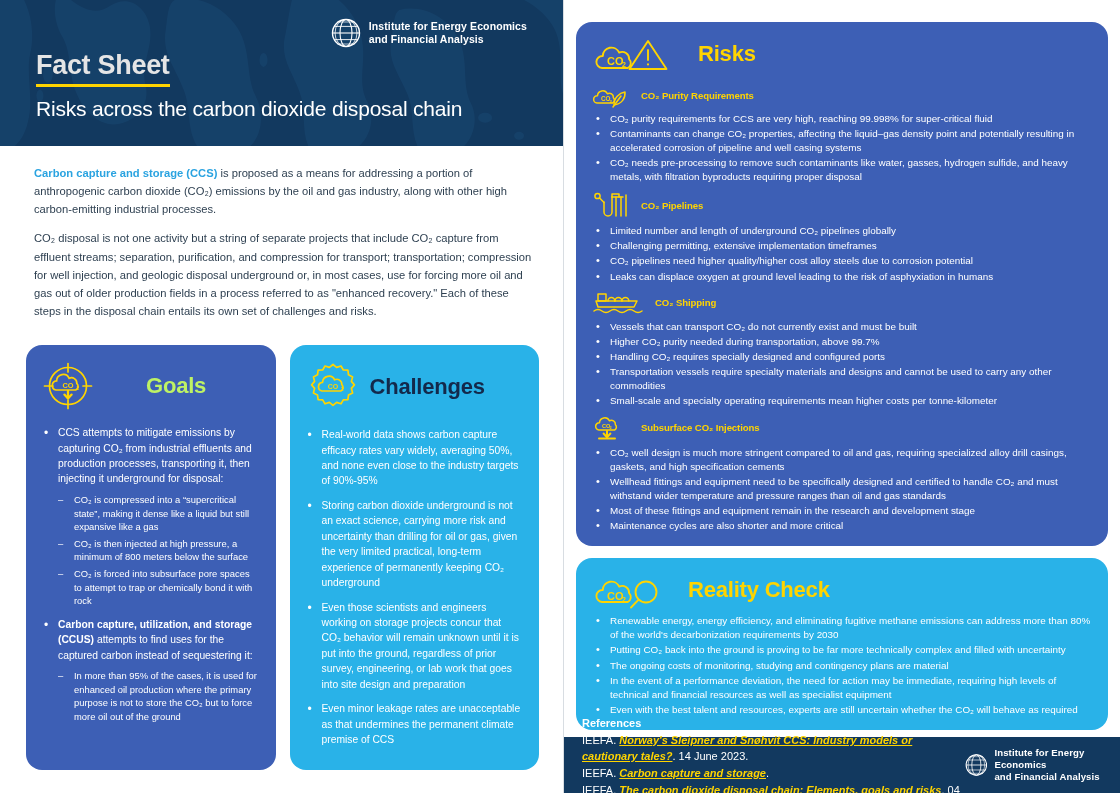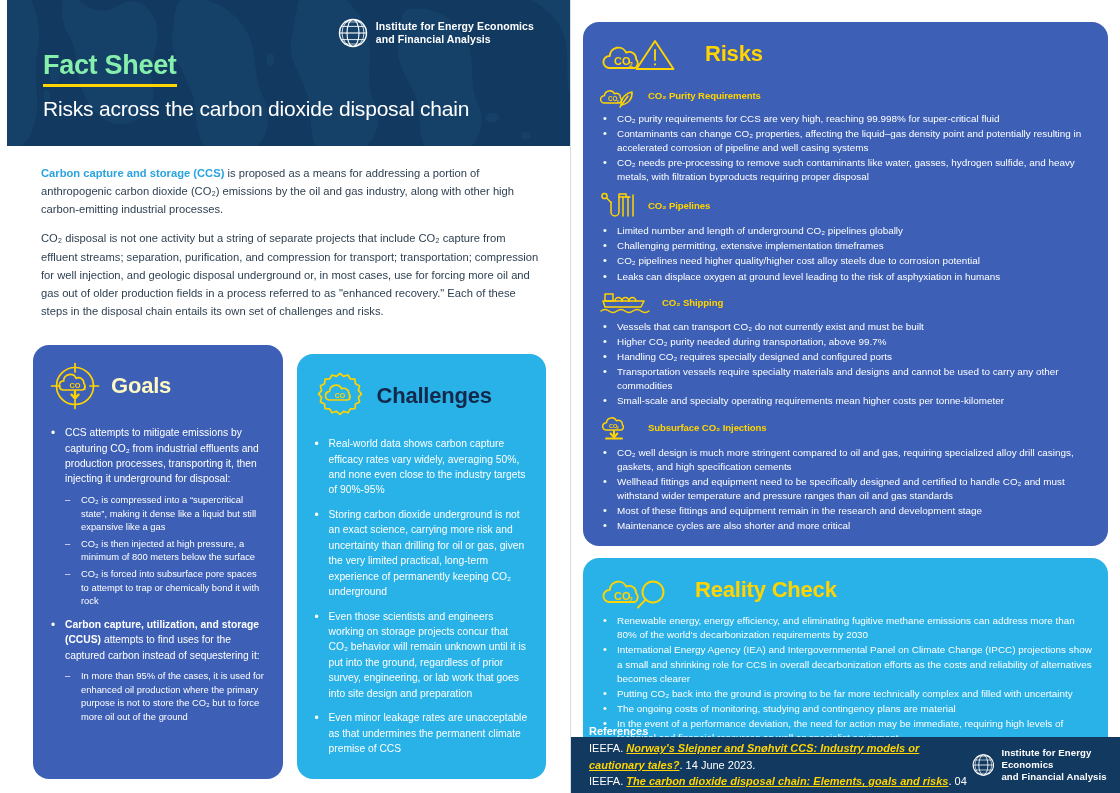--- a/index.html
+++ b/index.html
@@ -2,21 +2,21 @@
 <html><head>
 <meta charset="utf-8">
 <style>
   * { box-sizing: border-box; margin: 0; padding: 0; }
   html, body {
     width: 1120px; height: 793px;
     font-family: "Liberation Sans", sans-serif;
     background: #ffffff;
     overflow: hidden;
   }
-  .page { position: relative; width: 1120px; height: 793px; display: flex; padding-left: 7px; }
+  .page { position: relative; width: 1120px; height: 793px; display: flex; }
 
   
   .left-col {
     width: 564px; height: 793px;
     position: relative;
     background: #ffffff;
     border-right: 1px solid #d8dde2;
   }
 
   .header {
@@ -32,21 +32,21 @@
   .brand {
     position: absolute; right: 36px; top: 18px;
     display: flex; align-items: center; gap: 8px;
   }
   .brand-text {
     color: #ffffff; font-size: 10.5px; font-weight: bold; line-height: 1.25;
     letter-spacing: 0.1px;
   }
   .fact-sheet-wrap { position: absolute; left: 36px; top: 50px; }
   .fact-sheet {
-    color: #86efac; font-size: 27px; font-weight: bold; letter-spacing: -0.3px;
+    color: #e5e5e5; font-size: 27px; font-weight: bold; letter-spacing: -0.3px;
     display: inline-block; padding-bottom: 3px;
     border-bottom: 3px solid #ffd400;
   }
   .subtitle {
     position: absolute; left: 36px; top: 97px;
     color: #ffffff; font-size: 21px; font-weight: 400; letter-spacing: -0.2px; text-align: center;
   }
 
   .intro {
     padding: 18px 26px 0 34px;
@@ -60,25 +60,25 @@
     display: flex; gap: 14px;
     padding: 14px 24px 0 26px;
   }
   .card {
     border-radius: 16px;
     padding: 16px 16px 14px 16px;
     width: 256px;
     min-height: 352px;
   }
   .card.goals { background: #3d5fb5; }
-  .card.challenges { background: #29b2e8; margin-top: 9px; }
+  .card.challenges { background: #29b2e8; }
 
   .card-head { display: flex; align-items: center; gap: 10px; margin-bottom: 14px; }
   .card-title { font-size: 22px; font-weight: bold; letter-spacing: -0.2px; }
-  .card.goals .card-title { color: #fef9c3; }
+  .card.goals .card-title { color: #bef264; margin-left: 42px; }
   .card.challenges .card-title { color: #13294b; }
 
   ul.blist { list-style: none; }
   ul.blist > li {
     position: relative; padding-left: 16px; margin-bottom: 9px;
     color: #ffffff; font-size: 10.3px; line-height: 1.5;
   }
   ul.blist > li::before {
     content: "•"; position: absolute; left: 2px; top: -1px; font-size: 12px;
   }
@@ -364,32 +364,32 @@
             <circle cx="54" cy="24" r="10.5"></circle>
             <line x1="46.6" y1="31.6" x2="39" y2="39.5"></line>
           </g>
           <text x="15" y="31.5" font-family="Liberation Sans, sans-serif" font-size="11" font-weight="bold" fill="#ffd400">CO</text>
           <text x="30" y="33.5" font-family="Liberation Sans, sans-serif" font-size="7" font-weight="bold" fill="#ffd400">2</text>
         </svg>
         <span class="panel-title">Reality Check</span>
       </div>
       <ul class="rlist">
         <li>Renewable energy, energy efficiency, and eliminating fugitive methane emissions can address more than 80% of the world's decarbonization requirements by 2030</li>
-        <li>International Energy Agency (IEA) and Intergovernmental Panel on Climate Change (IPCC) projections show a small and shrinking role for CCS in overall decarbonization efforts as the costs and reliability of alternatives becomes clearer</li>
         <li>Putting CO₂ back into the ground is proving to be far more technically complex and filled with uncertainty</li>
         <li>The ongoing costs of monitoring, studying and contingency plans are material</li>
         <li>In the event of a performance deviation, the need for action may be immediate, requiring high levels of technical and financial resources as well as specialist equipment</li>
         <li>Even with the best talent and resources, experts are still uncertain whether the CO₂ will behave as required</li>
       </ul>
     </div>
 
     <div class="footer">
       <div class="refs">
         <div class="rtitle">References</div>
         <div><span>IEEFA. </span><span class="link">Norway's Sleipner and Snøhvit CCS: Industry models or cautionary tales?</span><span>. 14 June 2023.</span></div>
+        <div><span>IEEFA. </span><span class="link">Carbon capture and storage</span><span>.</span></div>
         <div><span>IEEFA. </span><span class="link">The carbon dioxide disposal chain: Elements, goals and risks</span><span>. 04 September 2024.</span></div>
       </div>
       <div class="footer-brand">
         <svg width="30" height="30" viewBox="0 0 30 30">
           <circle cx="15" cy="15" r="13.5" fill="none" stroke="#ffffff" stroke-width="1.4"></circle>
           <ellipse cx="15" cy="15" rx="6" ry="13.5" fill="none" stroke="#ffffff" stroke-width="1.1"></ellipse>
           <ellipse cx="15" cy="15" rx="11" ry="13.5" fill="none" stroke="#ffffff" stroke-width="0.8"></ellipse>
           <line x1="1.5" y1="15" x2="28.5" y2="15" stroke="#ffffff" stroke-width="1.1"></line>
           <line x1="3.2" y1="8.4" x2="26.8" y2="8.4" stroke="#ffffff" stroke-width="0.9"></line>
           <line x1="3.2" y1="21.6" x2="26.8" y2="21.6" stroke="#ffffff" stroke-width="0.9"></line>

